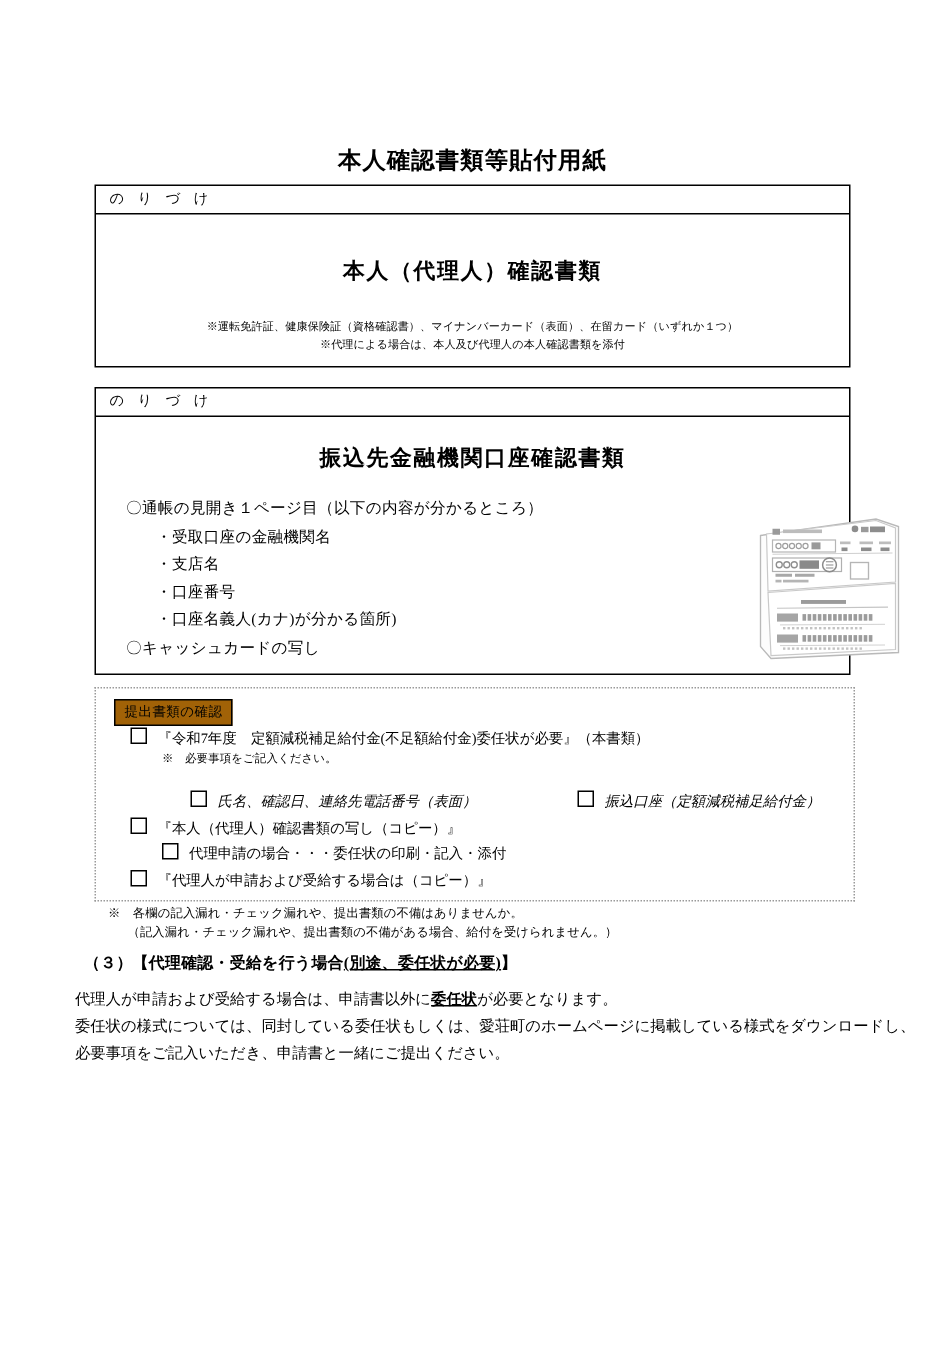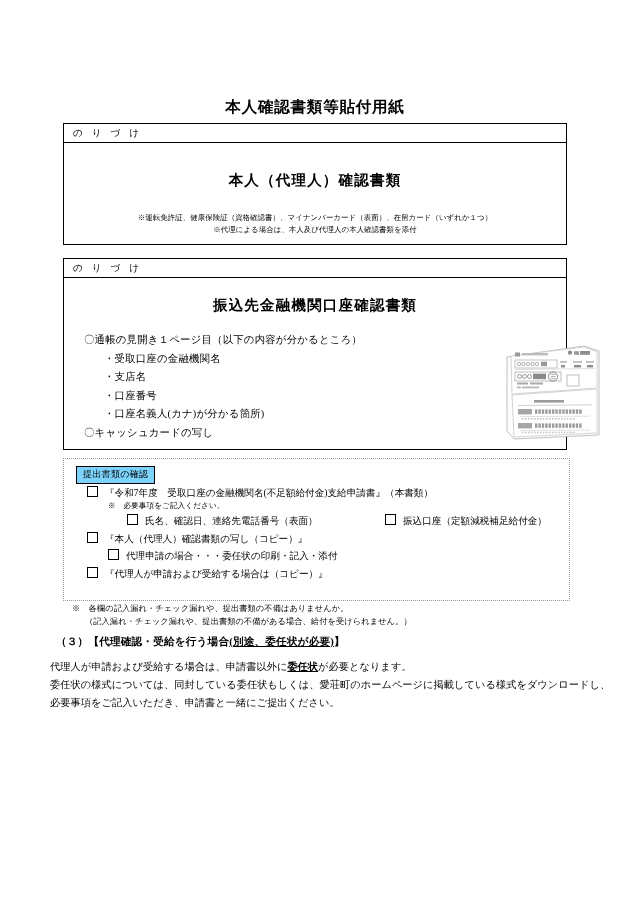--- a/index.html
+++ b/index.html
@@ -105,21 +105,21 @@
     border: 1px dotted #9a9a9a;
     box-sizing: border-box;
   }
   .checklist-legend {
     position: absolute;
     left: 12px;
     top: 7px;
     border: 1px solid #000;
     padding: 1px 6px 2px 6px;
     font-size: 9px;
-    background: #7dd3fc;
+    background: #a16207;
     letter-spacing: 0.3px;
   }
 
   .cl-rows {
     position: absolute;
     left: 0;
     top: 24px;
     width: 100%;
   }
   .cl-row {
@@ -141,22 +141,23 @@
   }
   .cl-r1 { margin-left: 23px; margin-top: 2px; }
   .cl-note {
     margin-left: 44px;
     font-size: 7.6px;
     line-height: 12px;
     letter-spacing: 0.1px;
   }
   .cl-sub {
     margin-left: 63px;
-    margin-top: 1px;
+    margin-top: 15px;
     position: relative;
+    font-style: italic;
   }
   .cl-sub .slot2 {
     position: absolute;
     left: 258px;
     top: 0;
     white-space: nowrap;
   }
   .cl-r2 { margin-left: 23px; margin-top: 3px; }
   .cl-r3 { margin-left: 44px; margin-top: 2px; }
   .cl-r4 { margin-left: 23px; margin-top: 3px; }
@@ -357,21 +358,21 @@
       </svg>
     </div>
   </div>
 
   <div id="checklist-box">
     <div class="checklist-legend">提出書類の確認</div>
 
     <div class="cl-rows">
 
       <div class="cl-row cl-r1">
-        <span class="cb"></span><span>『令和7年度　受取口座の金融機関名(不足額給付金)支給申請書』（本書類）</span>
+        <span class="cb"></span><span>『令和7年度　定額減税補足給付金(不足額給付金)委任状が必要』（本書類）</span>
       </div>
 
       <div class="cl-note">※　必要事項をご記入ください。</div>
 
       <div class="cl-row cl-sub">
         <span><span class="cb"></span><span>氏名、確認日、連絡先電話番号（表面）</span></span>
         <span class="slot2"><span class="cb"></span><span>振込口座（定額減税補足給付金）</span></span>
       </div>
 
       <div class="cl-row cl-r2">

